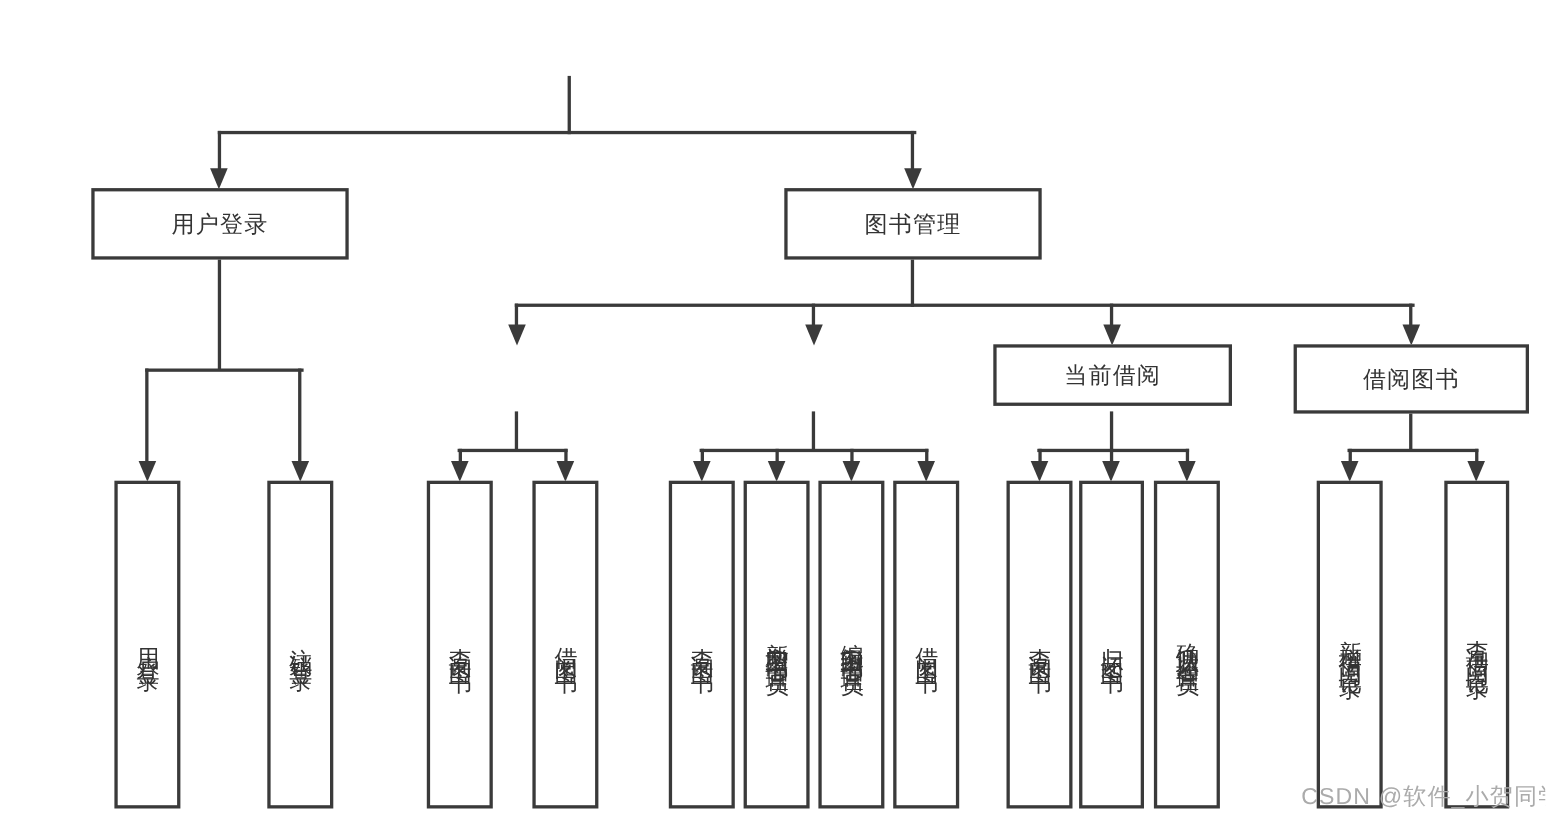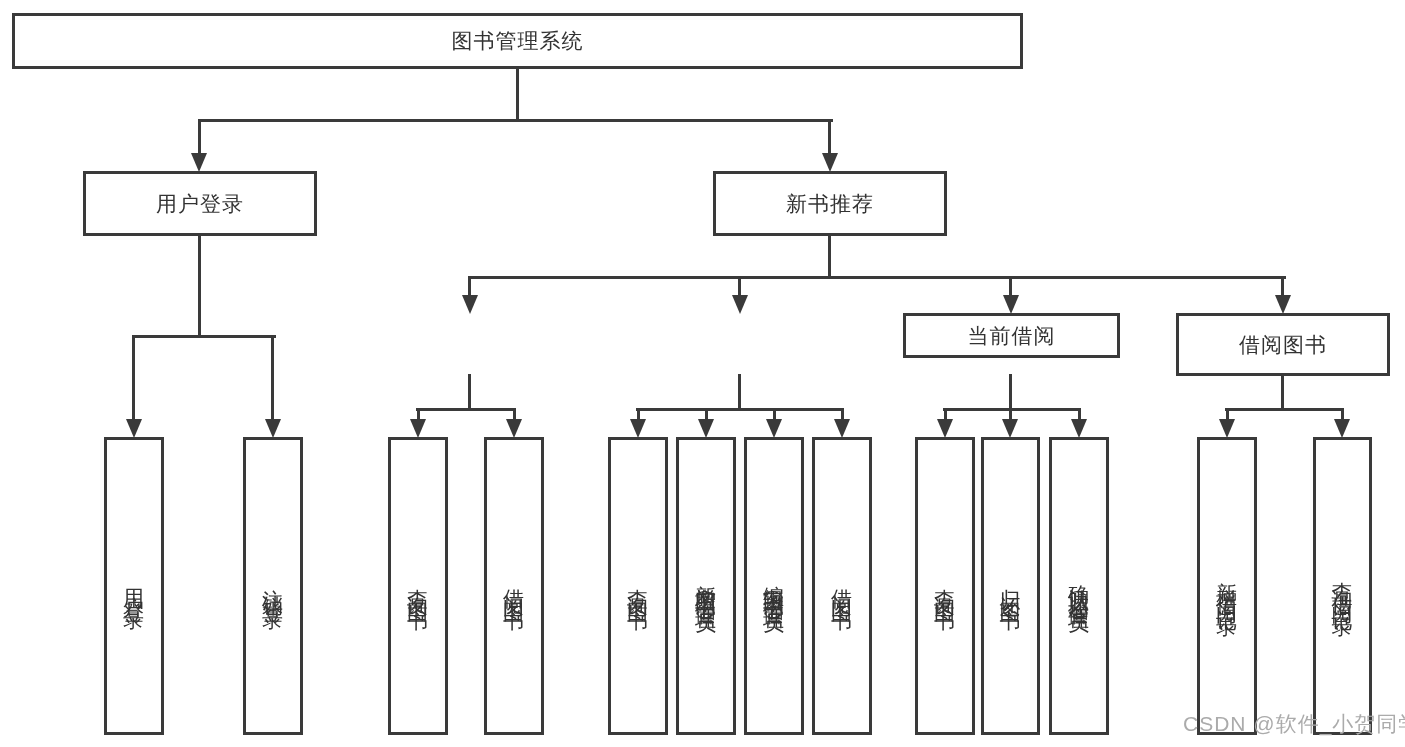--- a/index.html
+++ b/index.html
@@ -117,32 +117,29 @@
   <div class="ln" style="left:1078px;top:408px;width:3px;height:13px"></div>
   <div class="ar" style="left:1071px;top:419px"></div>
 
   <div class="ln" style="left:1281px;top:374px;width:3px;height:36px"></div>
   <div class="ln" style="left:1225px;top:408px;width:119px;height:3px"></div>
   <div class="ln" style="left:1226px;top:408px;width:3px;height:13px"></div>
   <div class="ar" style="left:1219px;top:419px"></div>
   <div class="ln" style="left:1341px;top:408px;width:3px;height:13px"></div>
   <div class="ar" style="left:1334px;top:419px"></div>
 
-  <div class="box" style="left:12px;top:13px;width:1011px;height:56px">
-    <span class="lbl">图书管理系统</span>
-  </div>
 
   <div class="box" style="left:83px;top:171px;width:234px;height:65px">
     <span class="lbl">用户登录</span>
   </div>
   <div class="box" style="left:713px;top:171px;width:234px;height:65px">
-    <span class="lbl">新书推荐</span>
+    <span class="lbl">图书管理</span>
   </div>
 
-  <div class="box" style="left:903px;top:313px;width:217px;height:45px">
+  <div class="box" style="left:903px;top:313px;width:217px;height:56px">
     <span class="lbl">当前借阅</span>
   </div>
   <div class="box" style="left:1176px;top:313px;width:214px;height:63px">
     <span class="lbl">借阅图书</span>
   </div>
 
   <div class="box v" style="left:104px;top:437px;width:60px;height:298px">
     <span class="lbl">用户登录</span>
   </div>
   <div class="box v" style="left:243px;top:437px;width:60px;height:298px">

